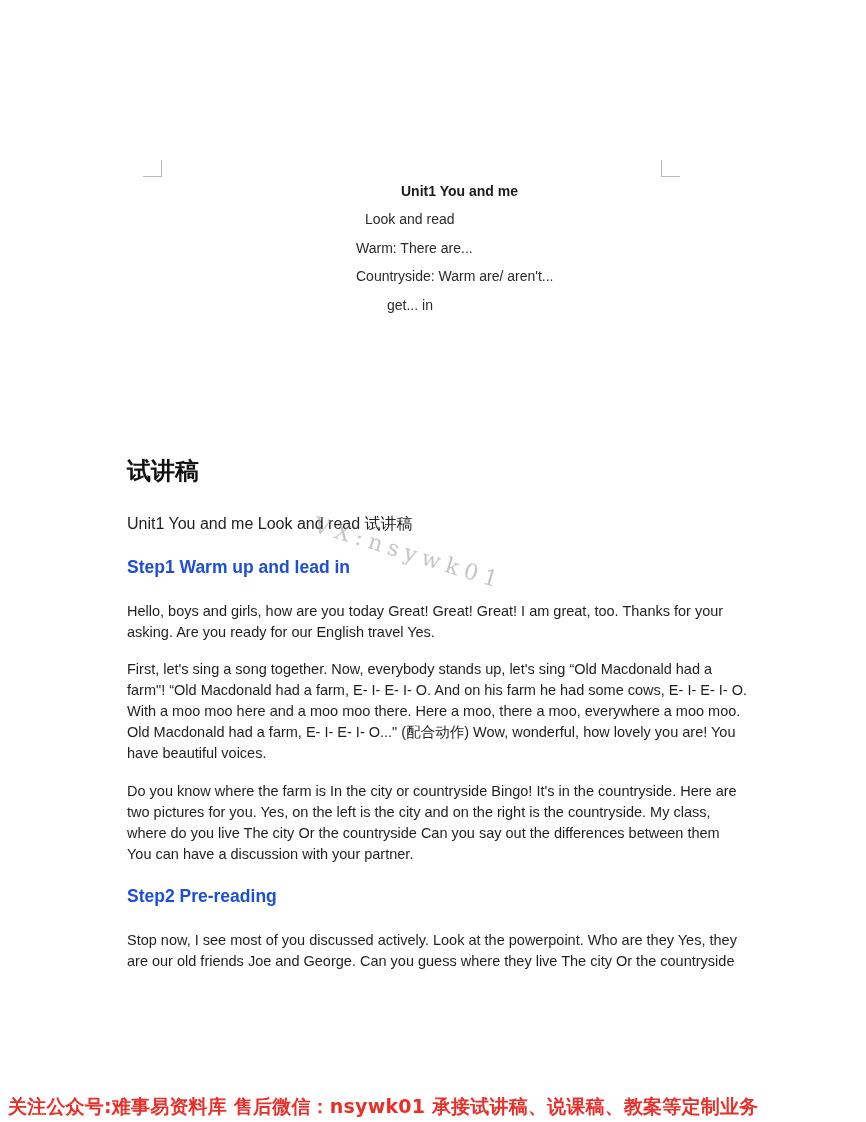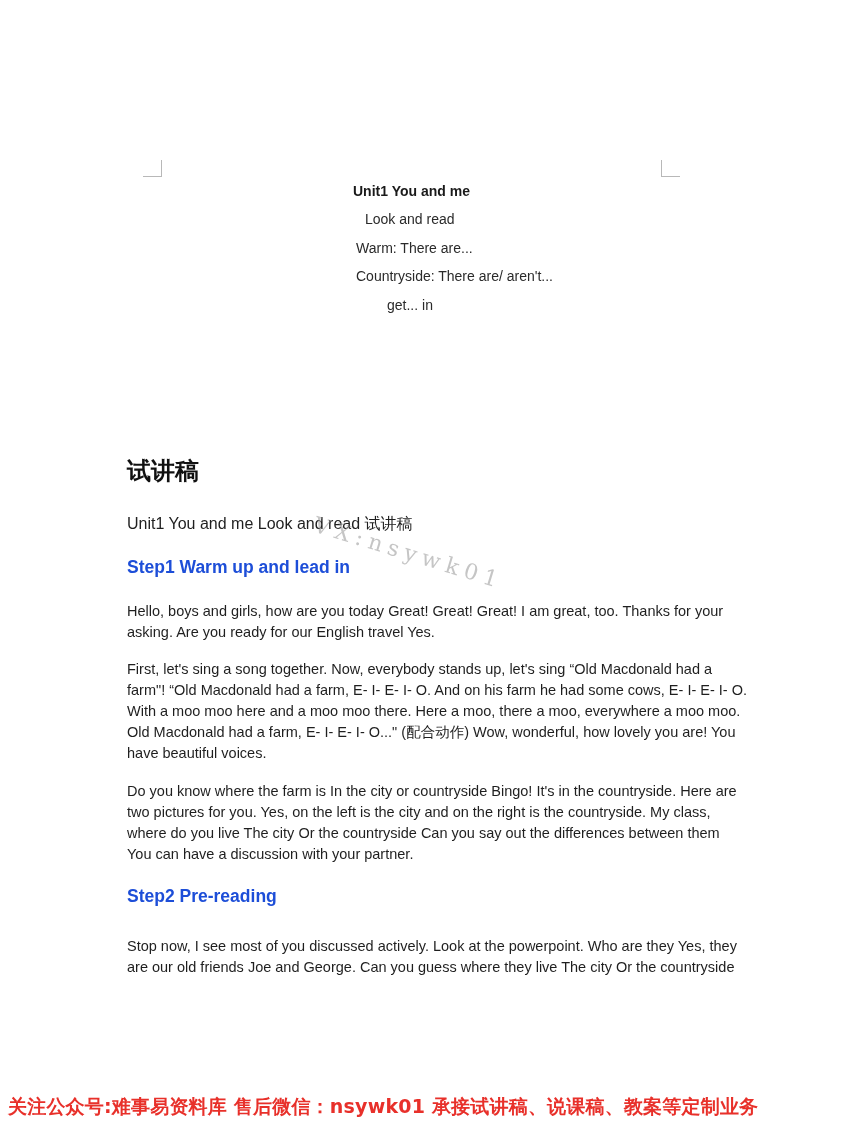--- a/index.html
+++ b/index.html
@@ -22,21 +22,21 @@
     .corner.tl { left: 143px; top: 160px; border-width: 0 1px 1px 0; }
     .corner.tr { left: 661px; top: 160px; border-width: 0 0 1px 1px; }
 
     .slide-block {
       position: absolute;
       left: 0; top: 180px; width: 866px;
       font-size: 14px;
       color: #2a2a2a;
     }
     .slide-line { position: absolute; white-space: nowrap; }
-    .slide-title { font-weight: bold; color: #1a1a1a; }
+    .slide-title { font-weight: bold; color: #1a1a1a; margin-left: 48px; }
 
     .doc-title {
       position: absolute;
       left: 127px; top: 455px;
       font-size: 24px;
       font-weight: bold;
       color: #111;
       font-family: Liberation Mono, monospace;
     }
     .subtitle {
@@ -90,30 +90,30 @@
 </head>
 <body>
 
 <div class="corner tl"></div>
 <div class="corner tr"></div>
 
 <div class="slide-block">
   <div class="slide-line slide-title" style="left:353px; top:3px;">Unit1 You and me</div>
   <div class="slide-line" style="left:365px; top:31px;">Look and read</div>
   <div class="slide-line" style="left:356px; top:60px;">Warm: There are...</div>
-  <div class="slide-line" style="left:356px; top:88px;">Countryside: There are/ aren't...</div>
+  <div class="slide-line" style="left:356px; top:88px;">Countryside: Warm are/ aren't...</div>
   <div class="slide-line" style="left:387px; top:117px;">get... in</div>
 </div>
 
 <div class="doc-title">试讲稿</div>
 <div class="subtitle">Unit1 You and me Look and read 试讲稿</div>
 
 <div class="watermark">VX:nsywk01</div>
 
 <div class="step-heading" style="top:557px;">Step1 Warm up and lead in</div>
 <div class="para" style="top:601px;">Hello, boys and girls, how are you today Great! Great! Great! I am great, too. Thanks for your asking. Are you ready for our English travel Yes.</div>
 <div class="para" style="top:659px;">First, let's sing a song together. Now, everybody stands up, let's sing “Old Macdonald had a farm"! “Old Macdonald had a farm, E- I- E- I- O. And on his farm he had some cows, E- I- E- I- O. With a moo moo here and a moo moo there. Here a moo, there a moo, everywhere a moo moo. Old Macdonald had a farm, E- I- E- I- O..." (配合动作) Wow, wonderful, how lovely you are! You have beautiful voices.</div>
 <div class="para" style="top:781px;">Do you know where the farm is In the city or countryside Bingo! It's in the countryside. Here are two pictures for you. Yes, on the left is the city and on the right is the countryside. My class, where do you live The city Or the countryside Can you say out the differences between them You can have a discussion with your partner.</div>
 
 <div class="step-heading" style="top:886px;">Step2 Pre-reading</div>
-<div class="para" style="top:930px;margin-top:6px;">Stop now, I see most of you discussed actively. Look at the powerpoint. Who are they Yes, they are our old friends Joe and George. Can you guess where they live The city Or the countryside</div>
+<div class="para" style="top:930px;">Stop now, I see most of you discussed actively. Look at the powerpoint. Who are they Yes, they are our old friends Joe and George. Can you guess where they live The city Or the countryside</div>
 
 <div class="footer-banner">关注公众号:难事易资料库  售后微信：nsywk01  承接试讲稿、说课稿、教案等定制业务</div>
 
 </body></html>

